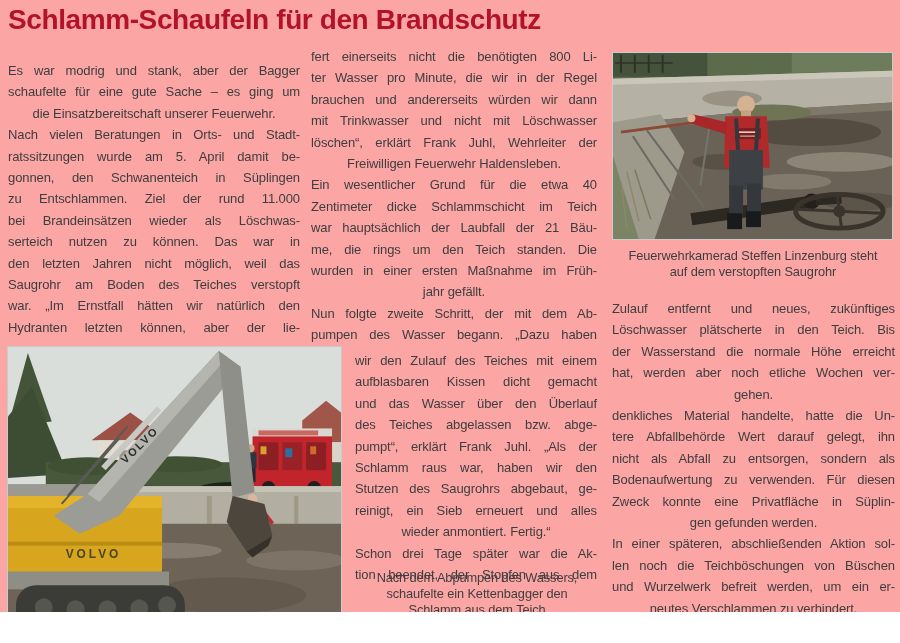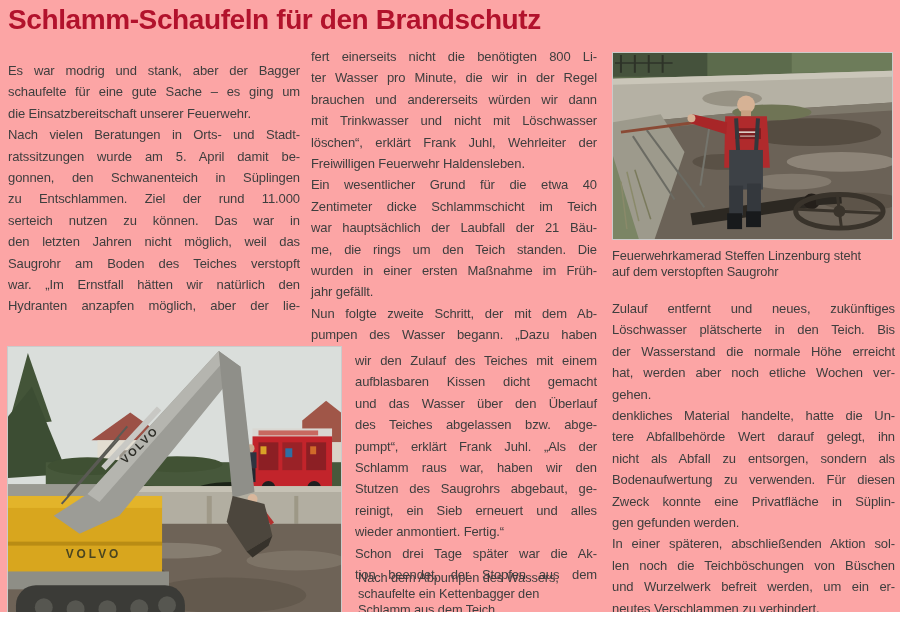--- a/index.html
+++ b/index.html
@@ -5,21 +5,21 @@
   html,body{margin:0;padding:0;background:#ffffff;}
   .page{
     position:relative;width:900px;height:612px;background:#fca5a5;overflow:hidden;
     font-family:"Liberation Sans",sans-serif;color:#3e3e3e;padding-left:40px;
   }
   .title{
     position:absolute;left:8px;top:4px;margin:0;
     font-size:28px;font-weight:bold;letter-spacing:-0.4px;white-space:nowrap;
   }
   .col{position:absolute;font-size:13px;line-height:21.4px;letter-spacing:-0.1px;}
-  .tl{min-height:21.4px;}
+  .tl{min-height:21.4px;text-align:center;}
   .tl.just{text-align:justify;text-align-last:justify;}
   .caption{position:absolute;font-size:12.8px;line-height:15.8px;letter-spacing:-0.1px;}
   .caption .tl{min-height:15.8px;}
   .photo{position:absolute;margin:0;padding:0;border:1px solid #cbcbcb;box-sizing:border-box;overflow:hidden;background:#9a948a;}
   .photo svg{display:block;width:100%;height:100%;}
 </style>
 </head>
 <body>
 
 <div class="page" style="color: rgb(62, 62, 62);">
@@ -27,25 +27,26 @@
   <h1 class="title" style="color: rgb(178, 18, 44);">Schlamm-Schaufeln für den Brandschutz</h1>
 
   <div class="col" style="left:8px;top:60px;width:292px">
       <div class="tl just">Es war modrig und stank, aber der Bagger</div>
       <div class="tl just">schaufelte für eine gute Sache – es ging um</div>
       <div class="tl">die Einsatzbereitschaft unserer Feuerwehr.</div>
       <div class="tl just">Nach vielen Beratungen in Orts- und Stadt-</div>
       <div class="tl just">ratssitzungen wurde am 5. April damit be-</div>
       <div class="tl just">gonnen, den Schwanenteich in Süplingen</div>
       <div class="tl just">zu Entschlammen. Ziel der rund 11.000</div>
+      <div class="tl just">bei Brandeinsätzen wieder als Löschwas-</div>
       <div class="tl just">serteich nutzen zu können. Das war in</div>
       <div class="tl just">den letzten Jahren nicht möglich, weil das</div>
       <div class="tl just">Saugrohr am Boden des Teiches verstopft</div>
       <div class="tl just">war. „Im Ernstfall hätten wir natürlich den</div>
-      <div class="tl just">Hydranten anzapfen möglich, aber der lie-</div>
+      <div class="tl just">Hydranten letzten können, aber der lie-</div>
     </div>
 
   <div class="col" style="left:311px;top:46px;width:286px">
       <div class="tl just">fert einerseits nicht die benötigten 800 Li-</div>
       <div class="tl just">ter Wasser pro Minute, die wir in der Regel</div>
       <div class="tl just">brauchen und andererseits würden wir dann</div>
       <div class="tl just">mit Trinkwasser und nicht mit Löschwasser</div>
       <div class="tl just">löschen“, erklärt Frank Juhl, Wehrleiter der</div>
       <div class="tl">Freiwilligen Feuerwehr Haldensleben.</div>
       <div class="tl just">Ein wesentlicher Grund für die etwa 40</div>

